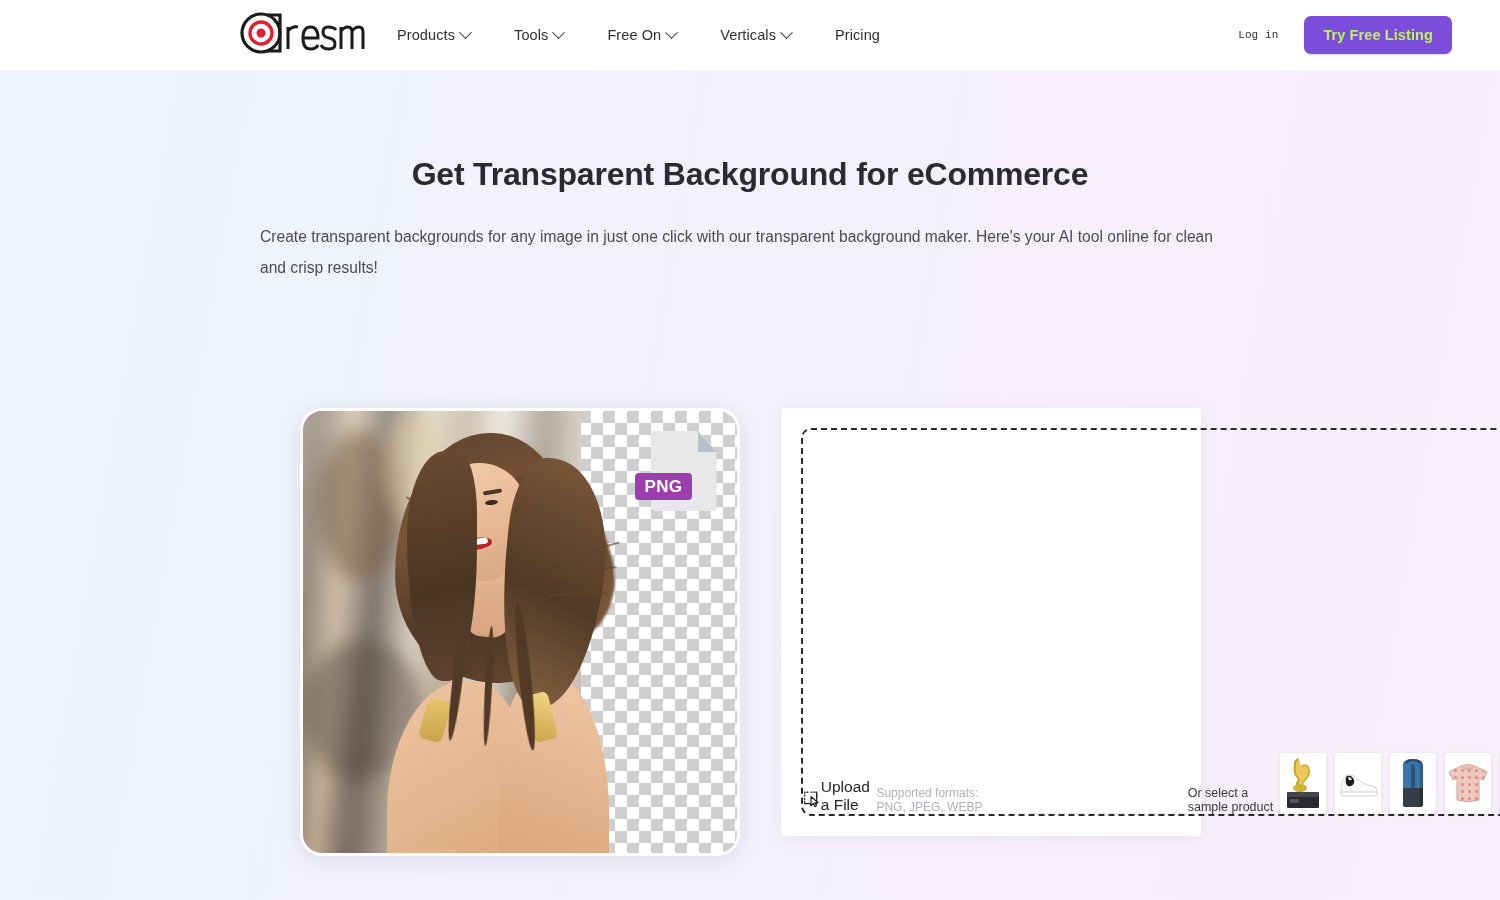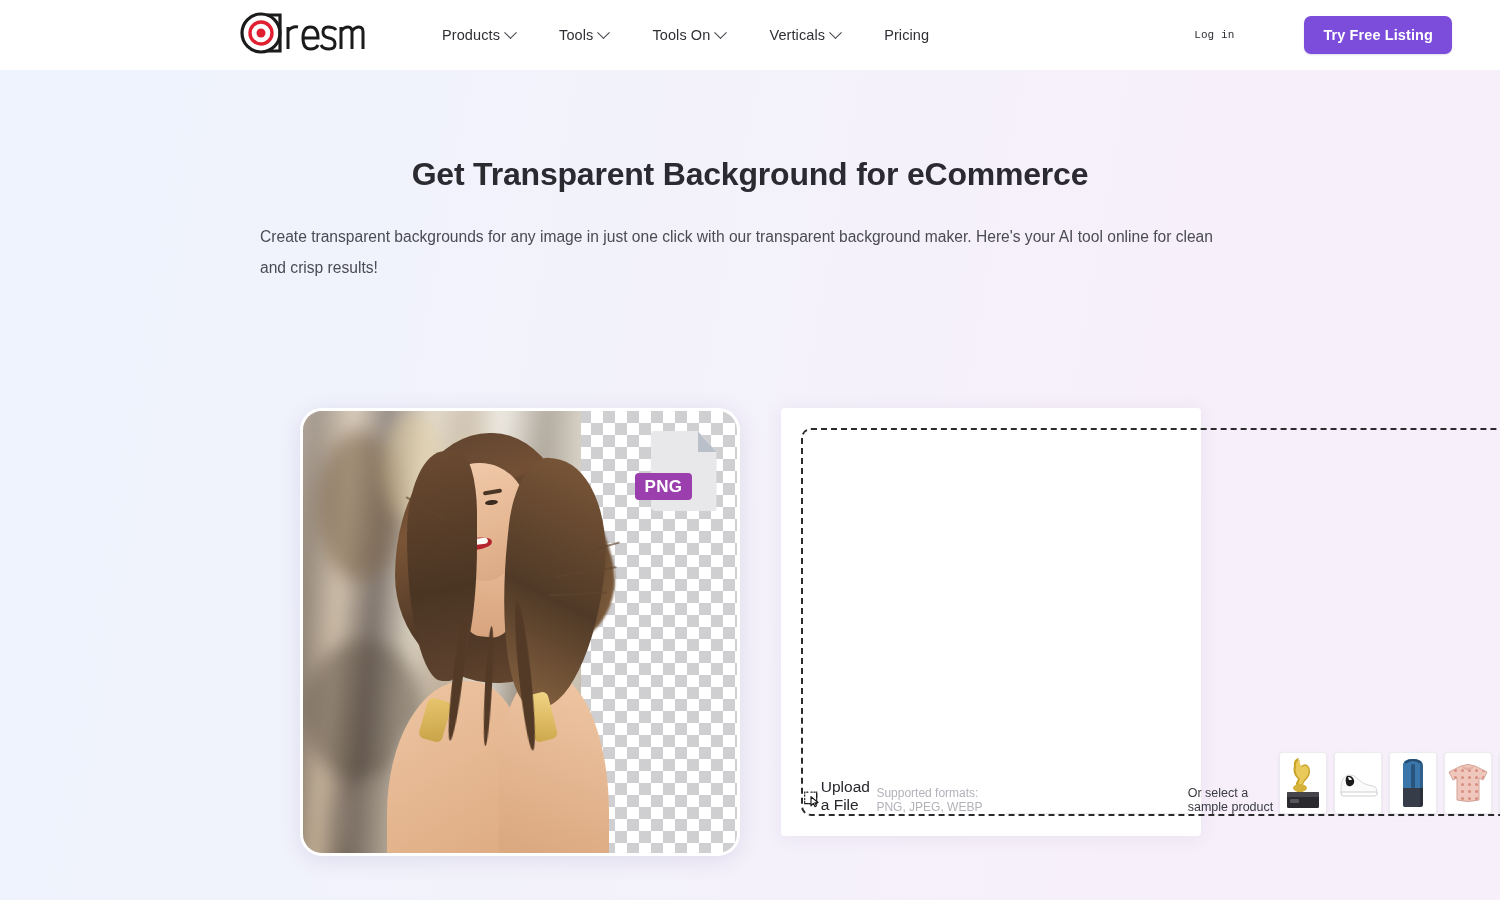--- a/index.html
+++ b/index.html
@@ -21,21 +21,21 @@
     position:relative; z-index:20;
   }
   .logo-wrap {
     position:absolute; left:240px; top:9px;
     display:flex; align-items:center; height:50px;
     cursor:pointer;
   }
   .logo-svg { display:block; }
 
   .nav {
-    position:absolute; left:442px; top:0; height:70px;
+    position:absolute; left:397px; top:0; height:70px;
     display:flex; align-items:center; gap:0px;
   }
   .nav-item {
     display:flex; align-items:center; gap:6px;
     font-size:14.5px; color:#2f2f35;
     padding:0 0; margin-right:44px;
     cursor:pointer; white-space:nowrap;
     letter-spacing:.1px;
   }
   .nav-item:last-child { margin-right:0;justify-content:center; }
@@ -50,26 +50,25 @@
     position:absolute; right:48px; top:0; height:70px;
     display:flex; align-items:center; gap:26px;
   }
   .login-link {
     font-size:11px; color:#2f2f35; cursor:pointer;
     letter-spacing:.1px;
     font-family:Liberation Mono, monospace;
   }
   .cta-btn {
     background:#7c4ddb;
-    color:#ffffff; font-size:14.5px; font-weight:600;
+    color:#bef264; font-size:14.5px; font-weight:600;
     border:none; border-radius:7px;
     padding:11px 19px; cursor:pointer;
     letter-spacing:.1px;
     box-shadow:0 1px 2px rgba(90,50,160,.18);
-    margin-left:44px;
   }
 
   
   .hero-title {
     text-align:center; margin-top:86px;
     font-size:32px; font-weight:700; color:#2a2a30;
     letter-spacing:-.2px;
   }
   .hero-sub {
     margin:28px auto 0; max-width:980px;
@@ -333,21 +332,21 @@
   <nav class="nav">
     <div class="nav-item">
       <span>Products</span>
       <i class="chev"></i>
     </div>
     <div class="nav-item">
       <span>Tools</span>
       <i class="chev"></i>
     </div>
     <div class="nav-item">
-      <span>Tools On</span>
+      <span>Free On</span>
       <i class="chev"></i>
     </div>
     <div class="nav-item">
       <span>Verticals</span>
       <i class="chev"></i>
     </div>
     <div class="nav-item">
       <span>Pricing</span>
     </div>
   </nav>

